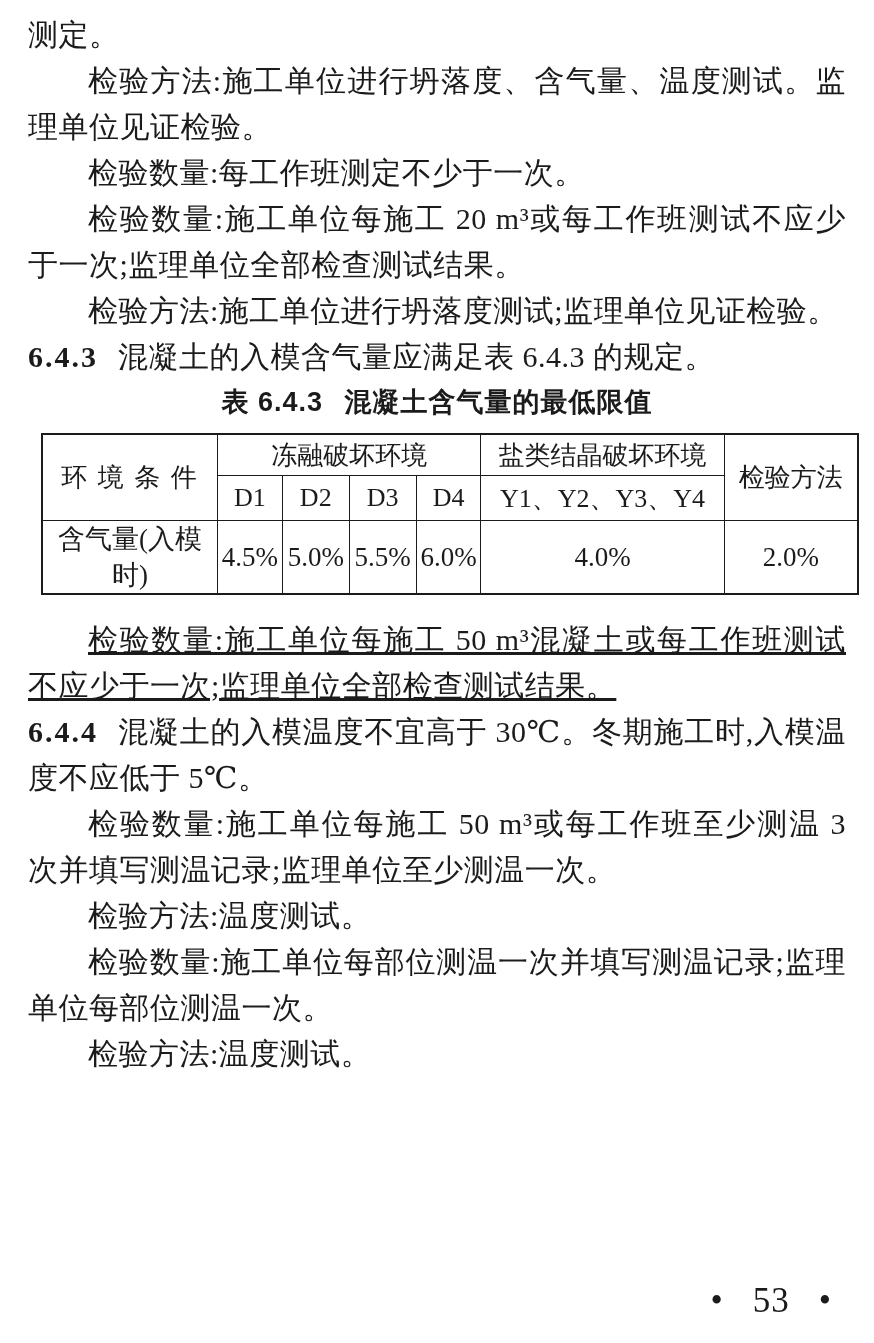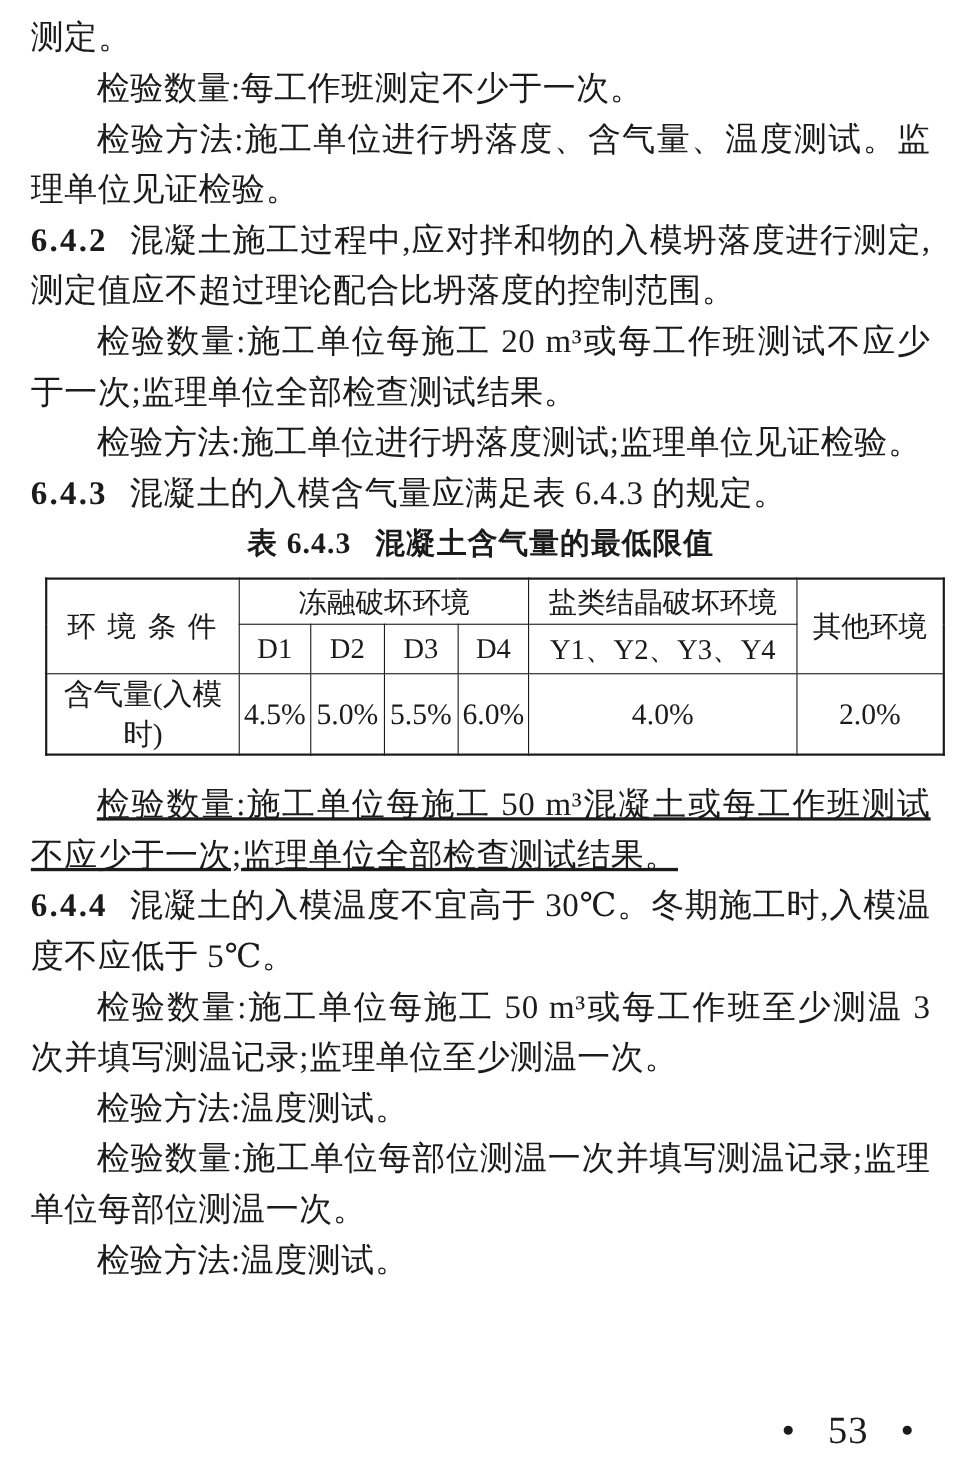--- a/index.html
+++ b/index.html
@@ -25,21 +25,21 @@
   }
   .para.indent { text-indent: 2em; }
   .num {
     font-weight: 700;
     letter-spacing: 2px;
     margin-right: 20px;
     white-space: nowrap;
   }
   .caption {
     text-align: center;
-    font-family: Liberation Serif, serif;
+    font-family: Liberation Sans, sans-serif;
     font-weight: 700;
     font-size: 27px;
     line-height: 36px;
     margin: 4px 0 0 0;
     letter-spacing: 1px;
   }
   .cap-num { margin-right: 0.8em; }
   table.spec {
     width: 100%;
     border-collapse: collapse;
@@ -68,24 +68,23 @@
     word-spacing: 0.55em;
     letter-spacing: 1px;
   }
 </style>
 </head>
 <body>
 
 <div class="page">
 
   <p class="para">测定。</p>
+  <p class="para indent">检验方法:施工单位进行坍落度、含气量、温度测试。监理单位见证检验。</p>
   <p class="para indent">检验数量:每工作班测定不少于一次。</p>
-  <p class="para indent">检验方法:施工单位进行坍落度、含气量、温度测试。监理单位见证检验。</p>
 
-  <p class="para"><span class="num">6.4.2</span><span>混凝土施工过程中,应对拌和物的入模坍落度进行测定,测定值应不超过理论配合比坍落度的控制范围。</span></p>
   <p class="para indent">检验数量:施工单位每施工 20 m³或每工作班测试不应少于一次;监理单位全部检查测试结果。</p>
   <p class="para indent">检验方法:施工单位进行坍落度测试;监理单位见证检验。</p>
 
   <p class="para"><span class="num">6.4.3</span><span>混凝土的入模含气量应满足表 6.4.3 的规定。</span></p>
 
   <div class="caption">
     <span class="cap-num">表 6.4.3</span><span>混凝土含气量的最低限值</span>
   </div>
 
   <table class="spec">
@@ -96,21 +95,21 @@
       <col style="width:8.2%">
       <col style="width:7.95%">
       <col style="width:29.8%">
       <col style="width:16.4%">
     </colgroup>
     <tbody>
       <tr class="r1">
         <td rowspan="2" class="env">环 境 条 件</td>
         <td colspan="4">冻融破坏环境</td>
         <td>盐类结晶破坏环境</td>
-        <td rowspan="2">其他环境</td>
+        <td rowspan="2">检验方法</td>
       </tr>
       <tr class="r2">
         <td>D1</td>
         <td>D2</td>
         <td>D3</td>
         <td>D4</td>
         <td>Y1、Y2、Y3、Y4</td>
       </tr>
       <tr class="r3">
         <td>含气量(入模时)</td>

